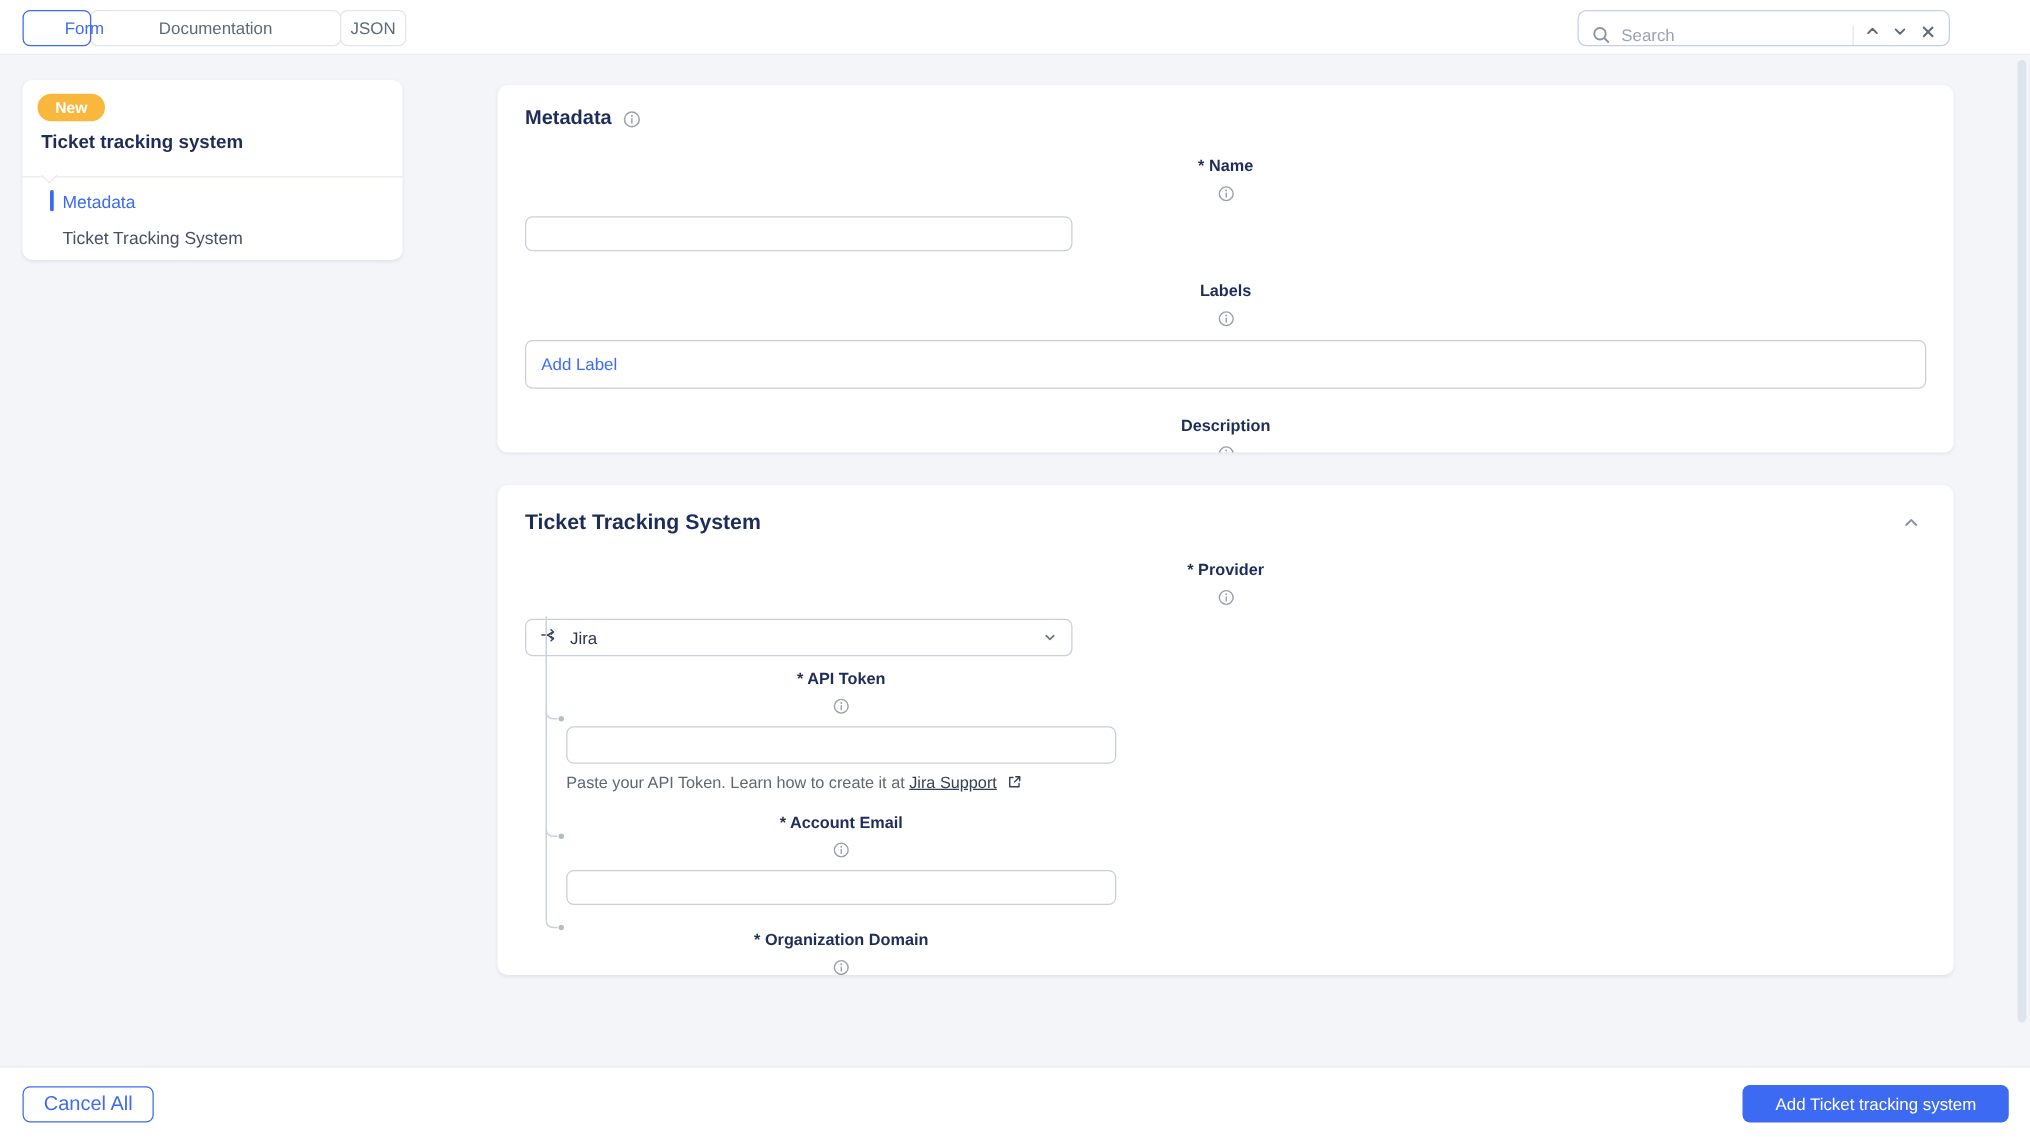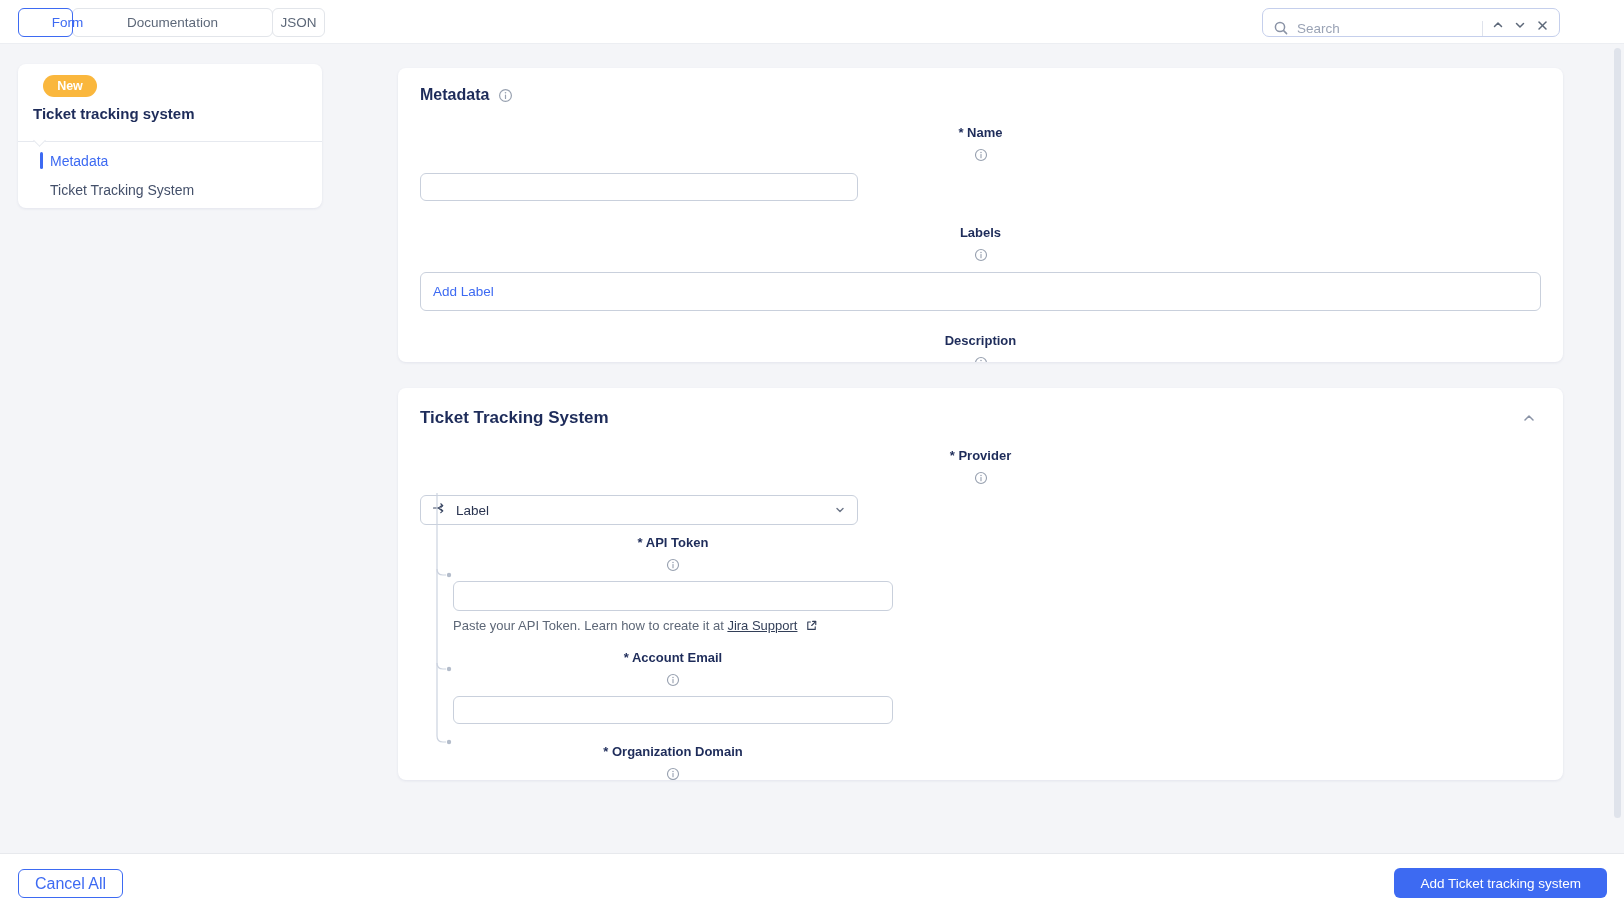--- a/index.html
+++ b/index.html
@@ -27,21 +27,21 @@
   .search-btn { width:22px; height:22px; display:flex; align-items:center; justify-content:center;
                 cursor:pointer; border-radius:4px; color:#5d6879; flex:0 0 auto; }
 
   
   .scrollbar { position:absolute; right:3px; top:48px; width:7px; height:770px;
                background:#dfe3eb; border-radius:4px; z-index:4; }
 
   
   .sidebar-card { position:absolute; left:18px; top:64px; width:304px; height:144px;
                   background:#fff; border-radius:8px; box-shadow:0 1px 3px rgba(23,43,99,.08); }
-  .badge-new { position:absolute; left:25px; top:11px; width:54px; height:22px; border-radius:11px;
+  .badge-new { position:absolute; left:12px; top:11px; width:54px; height:22px; border-radius:11px;
                background:#fab73d; color:#fff; font-size:12.5px; font-weight:bold;
                display:flex; align-items:center; justify-content:center; }
   .sidebar-title { position:absolute; left:15px; top:41px; font-size:15px; font-weight:bold; color:#1e2c5a; }
   .sidebar-divider { position:absolute; left:0; top:77px; width:100%; height:1px; background:#e6e9ef; }
   .sidebar-notch { position:absolute; left:17px; top:-5px; width:9px; height:9px; background:#fff;
                    border-right:1px solid #e6e9ef; border-bottom:1px solid #e6e9ef; transform:rotate(45deg); }
   .nav { position:absolute; left:0; top:82px; width:100%; }
   .nav-item { height:29px; display:flex; align-items:center; padding-left:32px;
               font-size:14px; color:#44506a; cursor:pointer; position:relative; }
   .nav-item.active { color:#3d6af2; }
@@ -230,21 +230,21 @@
     </div>
     <div class="dropdown mt10">
       <span class="icon">
         <svg width="16" height="16" viewBox="0 0 16 16" fill="none" stroke="#3a4763" stroke-width="1.2" stroke-linecap="round" stroke-linejoin="round">
           <path d="M2.5 6h4c2.3 0 2.7-2.3 5-2.3"></path>
           <polyline points="9.8,1.8 11.8,3.6 9.9,5.4"></polyline>
           <path d="M6.5 6c2.3 0 2.7 2.6 5 2.6"></path>
           <polyline points="9.9,7.2 11.8,8.9 9.8,10.6"></polyline>
         </svg>
       </span>
-      <span class="dropdown-value">Label</span>
+      <span class="dropdown-value">Jira</span>
       <span class="chev">
         <svg width="14" height="14" viewBox="0 0 14 14" fill="none" stroke="#6b7587" stroke-width="1.4" stroke-linecap="round" stroke-linejoin="round">
           <polyline points="4,5.5 7,8.5 10,5.5"></polyline>
         </svg>
       </span>
     </div>
 
     <div class="connector">
       <svg width="24" height="260" viewBox="0 0 24 260" fill="none">
         <path d="M4 0 V243" stroke="#ccd3df" stroke-width="1.2"></path>

